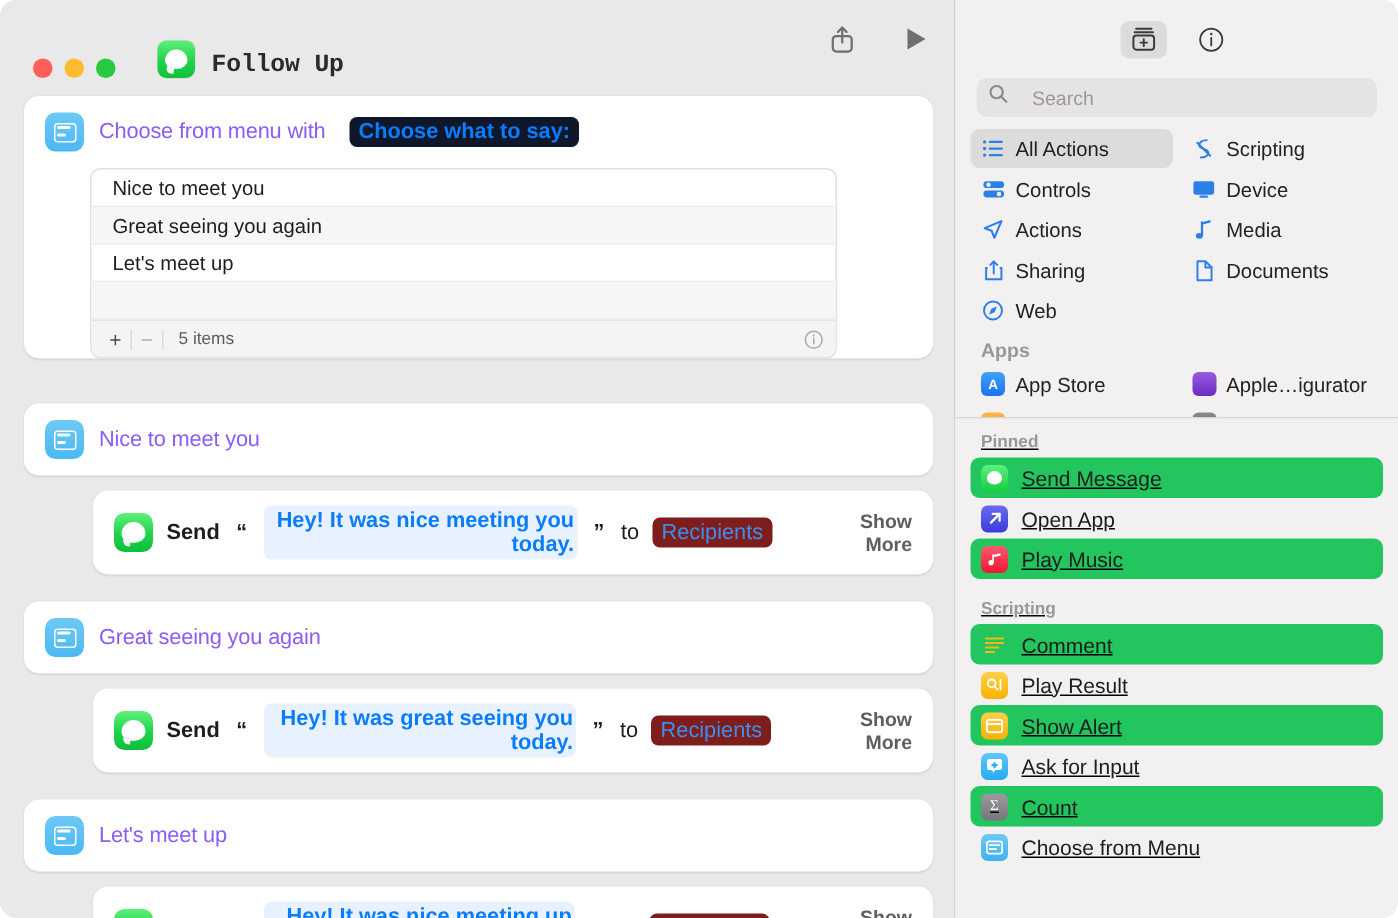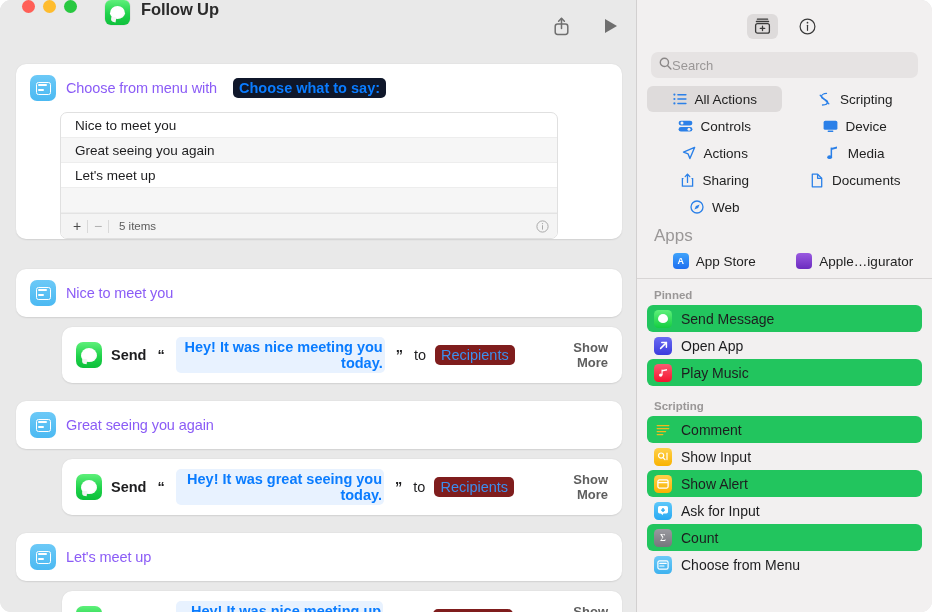--- a/index.html
+++ b/index.html
@@ -22,23 +22,24 @@
   .editor {
     position: relative;
     width: 636px; height: 612px;
     background: #e9e9e9;
     border-radius: 11px 0 0 11px;
     overflow: hidden;
   }
   .titlebar {
     height: 52px; width: 100%;
     background: #e9e9e9;
-    display: flex; align-items: flex-start;
+    display: flex; align-items: flex-end;
     padding: 0 18px;
     position: relative;
+    font-family: Liberation Mono, monospace;
   }
   .traffic { display: flex; align-items: center; gap: 8px; margin-left: 4px; }
   .light { width: 13px; height: 13px; border-radius: 50%; display:block; }
   .light.red { background: #ff5f57; }
   .light.yellow { background: #febc2e; }
   .light.green { background: #28c840; }
 
   .title-app-icon {
     width: 25px; height: 25px; border-radius: 6px;
     margin-left: 28px;
@@ -202,61 +203,62 @@
   .sb-tb-btn {
     width: 31px; height: 25px; border-radius: 6px;
     display:flex; align-items:center; justify-content:center;
     color: #3a3a3a;
   }
   .sb-tb-btn.active { background: #dedbdb; }
 
   .search-wrap { padding: 0 14px; }
   .search-box {
     height: 26px; border-radius: 7px; background: #e6e3e3;
-    display: flex; align-items: center; padding: 0 8px; gap: 0;
+    display: flex; align-items: center; padding: 0 8px; gap: 16px;
   }
   .search-box input {
     border: none; outline: none; background: transparent;
     font-size: 13px; color: #3a3a3a; width: 100%;
     font-family: "Liberation Sans", sans-serif;
   }
   .search-box input::placeholder { color: #9a9797; }
 
   .cat-grid {
     padding: 8px 10px 4px 10px;
     display: grid; grid-template-columns: 1fr 1fr;
     column-gap: 6px; row-gap: 1px;
     height: 200px;
     overflow: hidden;
     position: relative;
   }
   .cat-item {
     display: flex; align-items: center; gap: 7px;
     height: 26px; border-radius: 6px; padding: 0 7px;
-    font-size: 13.5px; color: #222; justify-content: center;
+    font-size: 13.5px; color: #222;
   }
   .cat-item.selected { background: #dedbdb; }
   .cat-ico { width: 16px; display:flex; align-items:center; justify-content:center; color:#2b80e8; flex:0 0 auto;}
   .grp-label {
     grid-column: 1 / -1;
-    font-size: 17px; color: #9a9797; font-weight: 400;
+    font-size: 13px; color: #9a9797; font-weight: 700;
     padding: 5px 7px 1px 7px;
   }
   .app-ico {
     width: 16px; height: 16px; border-radius: 4px; flex: 0 0 auto;
     display: flex; align-items: center; justify-content: center;
     font-size: 9px; color: #fff; font-weight: 700;
   }
   .cat-divider { height: 1px; background: #d8d5d5; }
 
   .actions-list {
     flex: 1; overflow: hidden;
     padding: 6px 10px 0 10px;
     background: #f2f0f0;
     position: relative;
+    text-decoration: underline;
   }
   .sec-label {
     font-size: 11.5px; color: #9a9797; font-weight: 700;
     padding: 4px 7px 4px 7px;
   }
   .act-item {
     display: flex; align-items: center; gap: 9px;
     height: 27px; border-radius: 6px; padding: 0 7px;
     font-size: 14px; color: #1d1d1f;
   }
@@ -604,21 +606,21 @@
         <span>Comment</span>
       </div>
       <div class="act-item">
         <span class="act-ico" style="background:linear-gradient(180deg,#ffd04a,#f9b200)">
           <svg width="12" height="11" viewBox="0 0 12 11" fill="none" stroke="#fff" stroke-width="1.2">
             <circle cx="4.1" cy="4.6" r="2.6"></circle>
               <path d="M6 6.6 8 8.6" stroke-linecap="round"></path>
               <path d="M10 2.2v6.4" stroke-linecap="round"></path>
           </svg>
         </span>
-        <span>Show Input</span>
+        <span>Play Result</span>
       </div>
       <div class="act-item shade">
         <span class="act-ico" style="background:linear-gradient(180deg,#ffd04a,#f9b200)">
           <svg width="12" height="10" viewBox="0 0 12 10" fill="none" stroke="#fff" stroke-width="1.3">
             <rect x="0.9" y="0.9" width="10.2" height="8.2" rx="1.5"></rect>
               <path d="M0.9 3.6h10.2"></path>
           </svg>
         </span>
         <span>Show Alert</span>
       </div>

